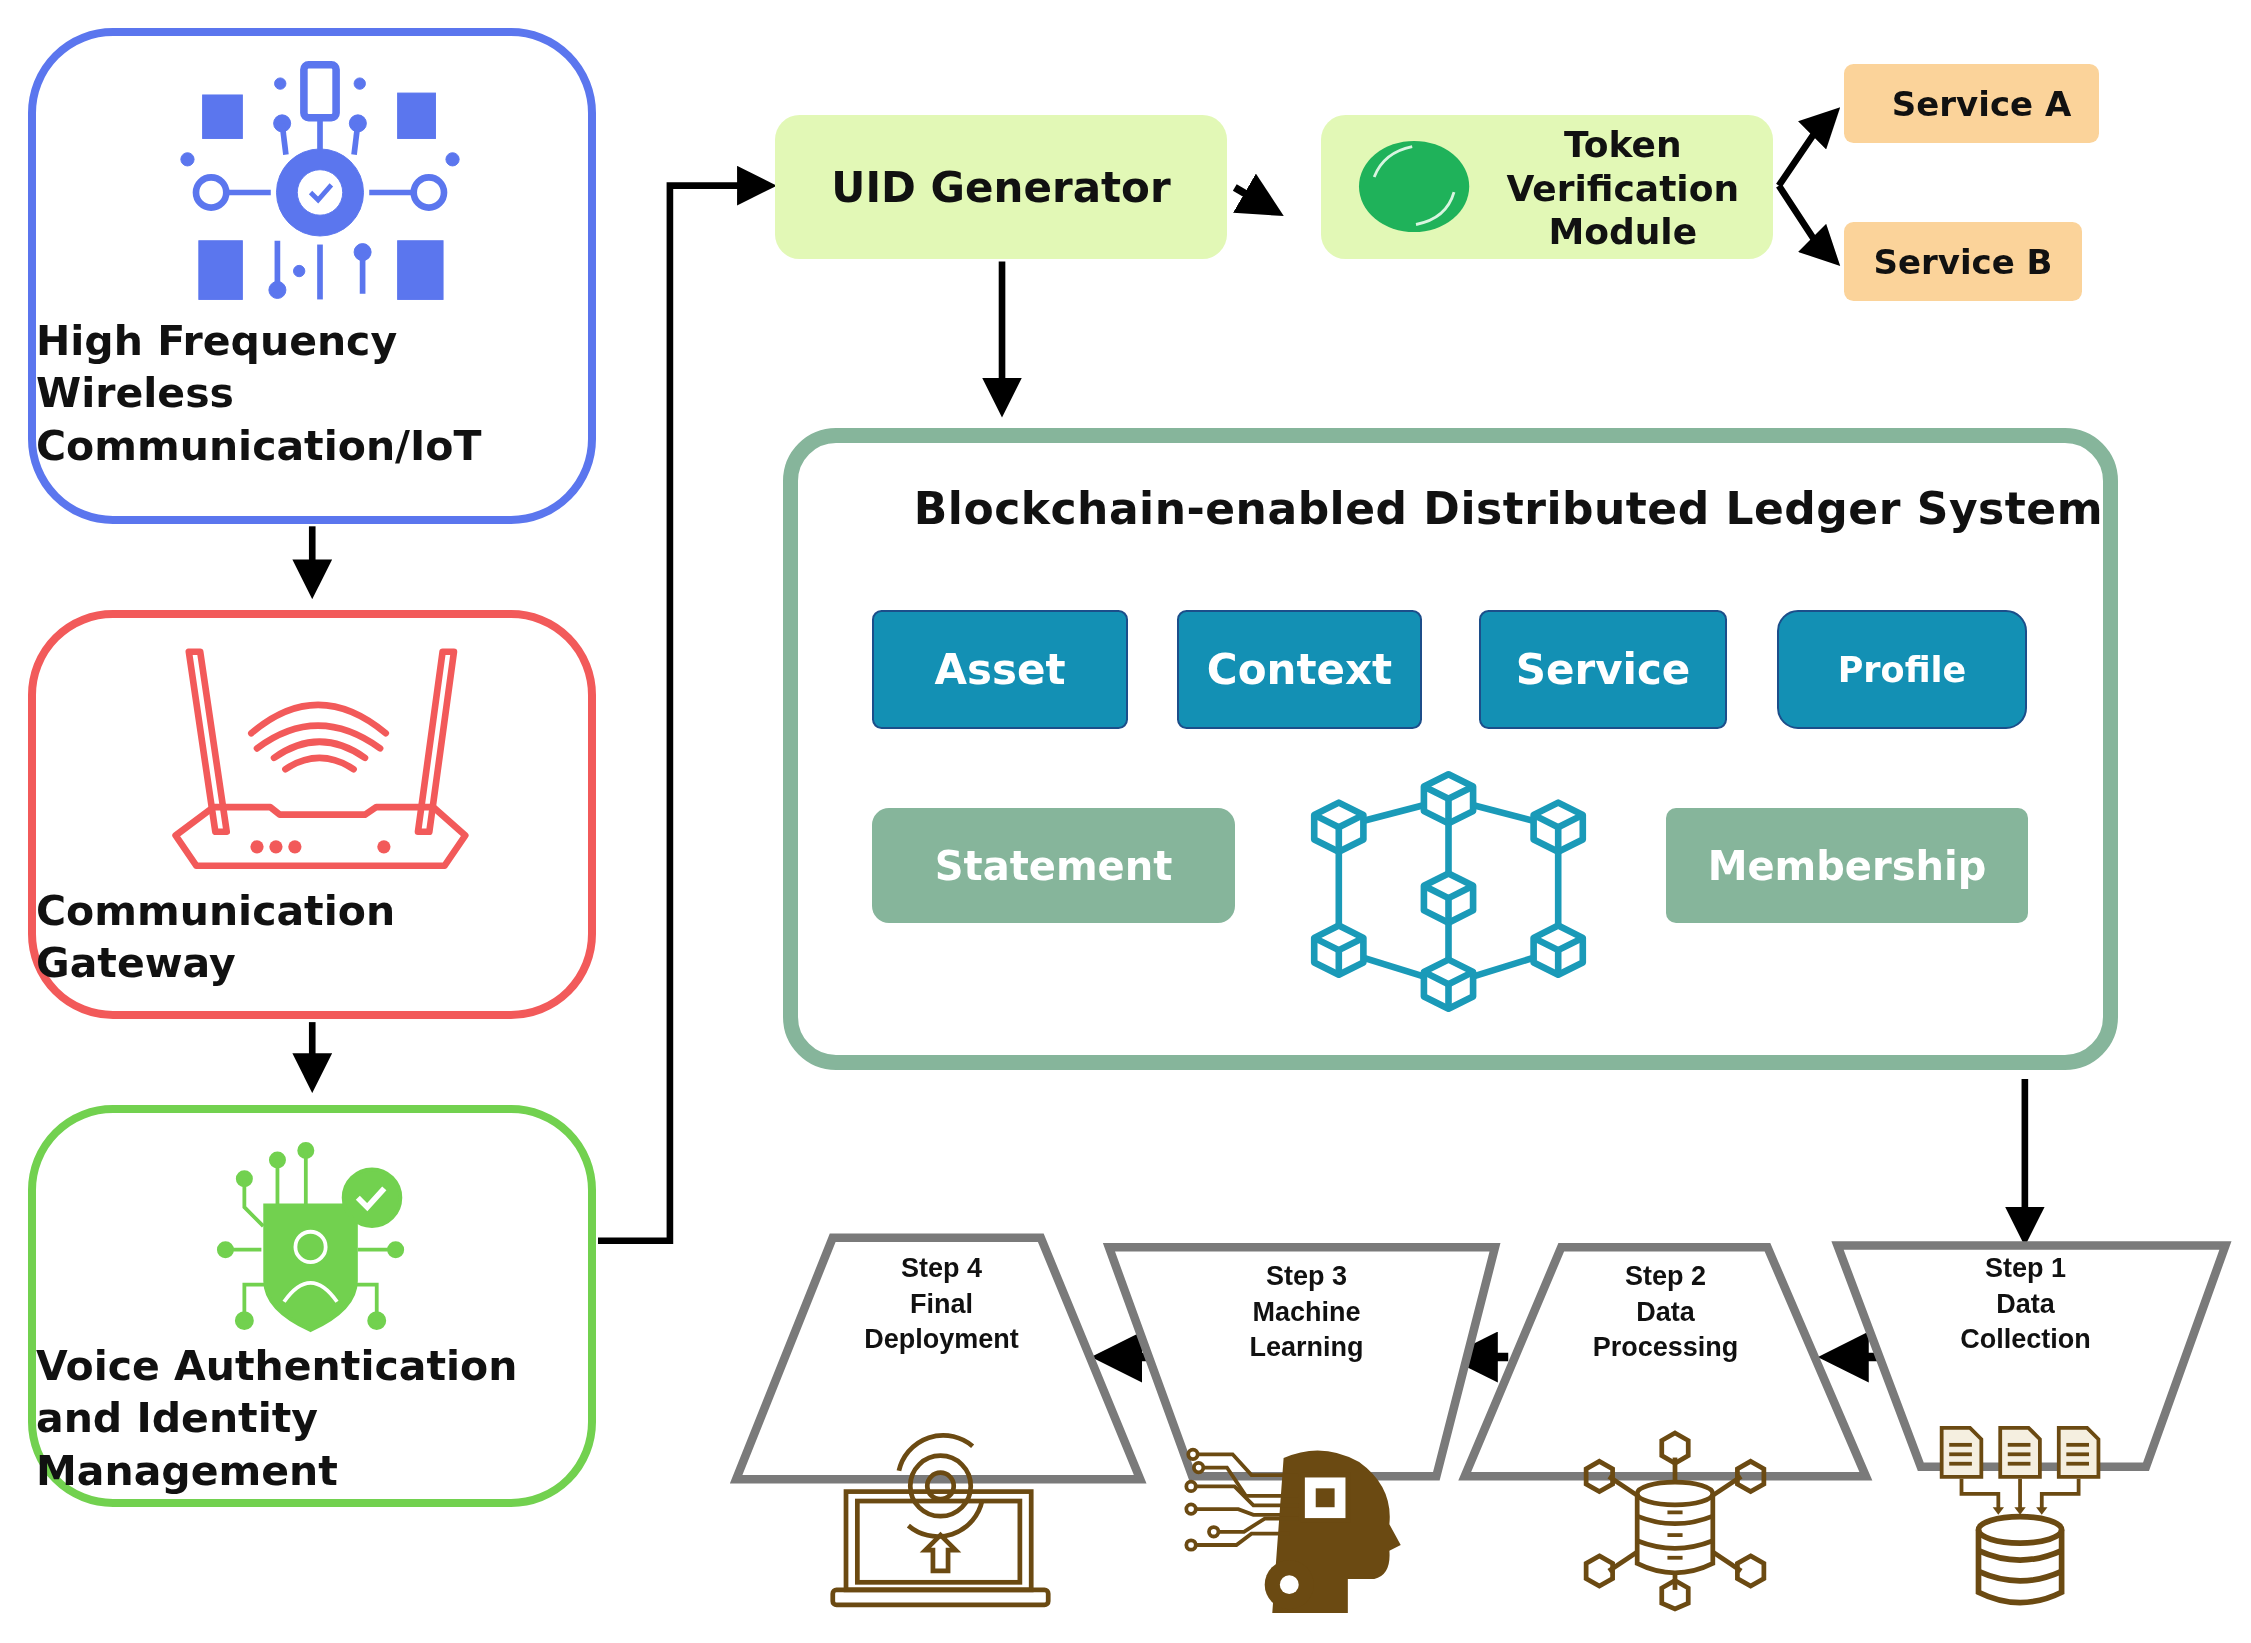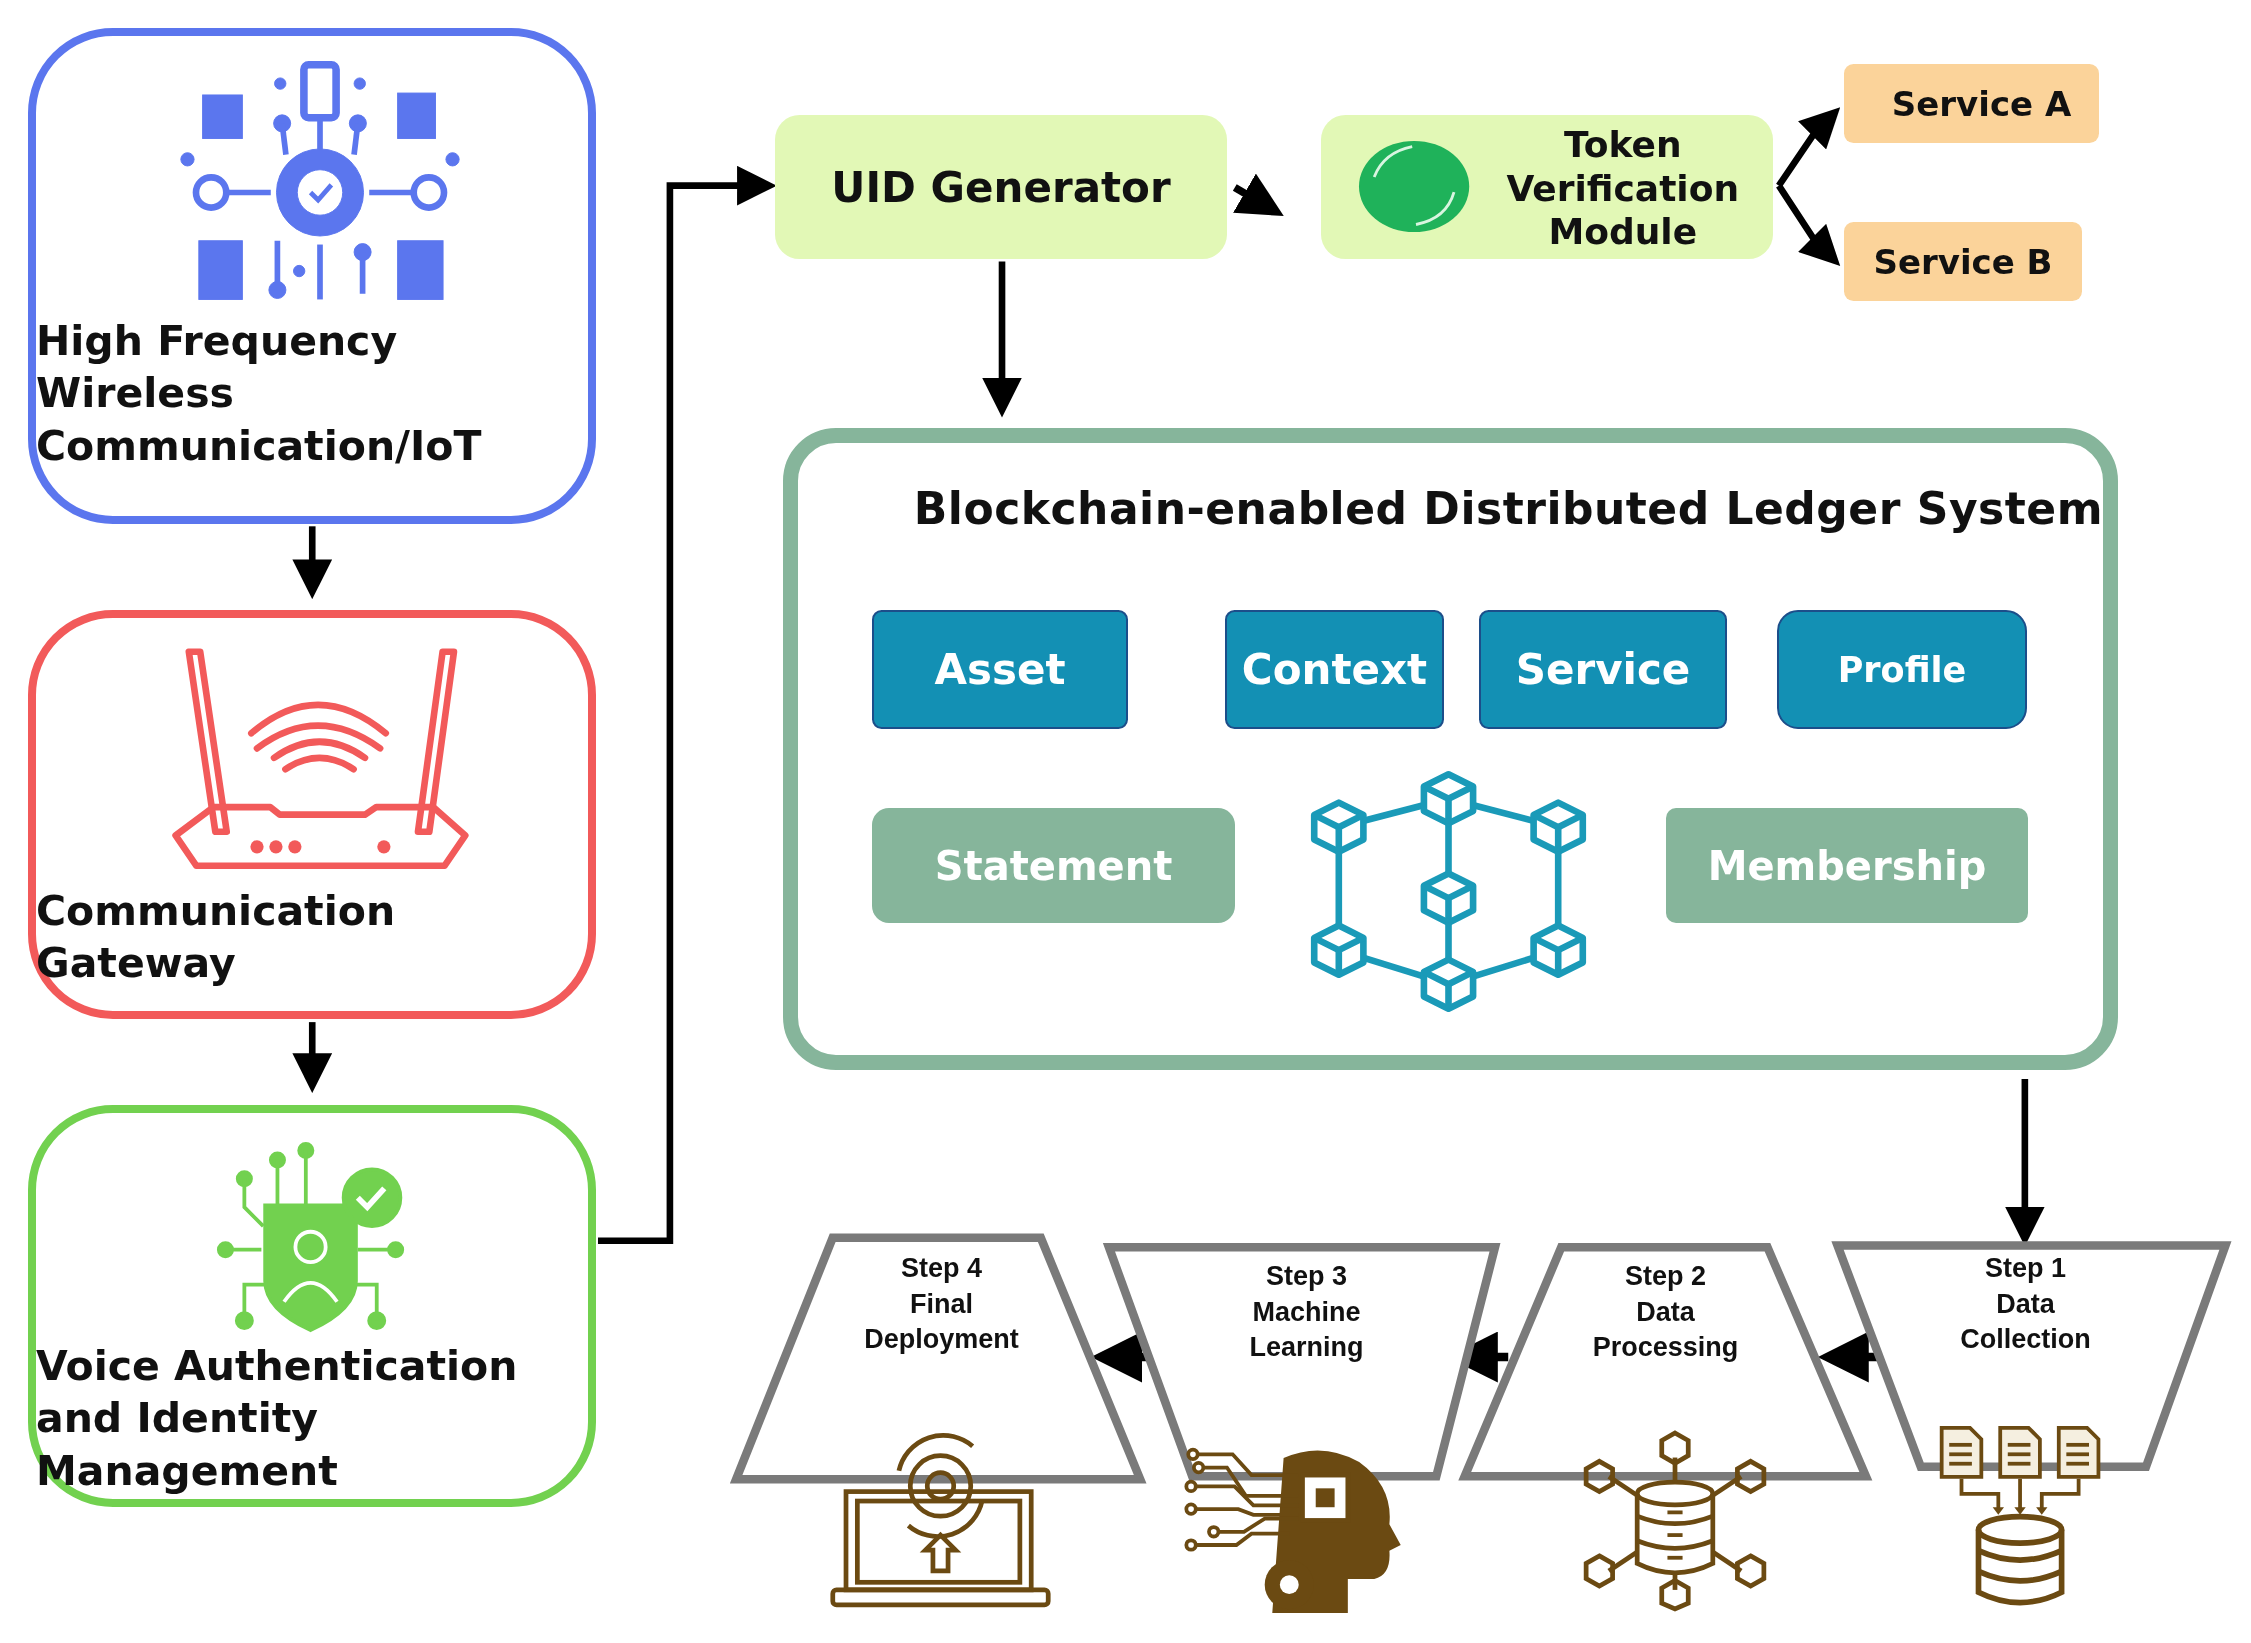--- a/index.html
+++ b/index.html
@@ -151,21 +151,21 @@
   <span>Service B</span>
 </div>
 
 <div class="node" style="left:783px;top:428px;width:1335px;height:642px;border:15px solid #86b59b;border-radius:53px;">
   <div class="abs" style="left:0;right:0;top:40px;text-align:right;font-weight:bold;font-size:44px;color:#111;letter-spacing:0.5px;">Blockchain-enabled Distributed Ledger System</div>
 </div>
 
 <div class="pill" style="left:872px;top:610px;width:256px;height:119px;background:#1390b4;border:2.8px solid #1c4e8a;border-radius:9.5px;color:#fff;font-size:42px;">
   <span>Asset</span>
 </div>
-<div class="pill" style="left:1177px;top:610px;width:219px;height:119px;background:#1390b4;border:2.8px solid #1c4e8a;border-radius:9.5px;color:#fff;font-size:42px;margin-left:48px;">
+<div class="pill" style="left:1177px;top:610px;width:245px;height:119px;background:#1390b4;border:2.8px solid #1c4e8a;border-radius:9.5px;color:#fff;font-size:42px;">
   <span>Context</span>
 </div>
 <div class="pill" style="left:1479px;top:610px;width:248px;height:119px;background:#1390b4;border:2.8px solid #1c4e8a;border-radius:9.5px;color:#fff;font-size:42px;">
   <span>Service</span>
 </div>
 <div class="pill" style="left:1777px;top:610px;width:250px;height:119px;background:#1390b4;border:2.8px solid #1c4e8a;border-radius:21px;color:#fff;font-size:35px;">
   <span>Profile</span>
 </div>
 
 <div class="pill" style="left:872px;top:808px;width:363px;height:115px;background:#86b59b;border-radius:17px;color:#fff;font-size:40px;">

